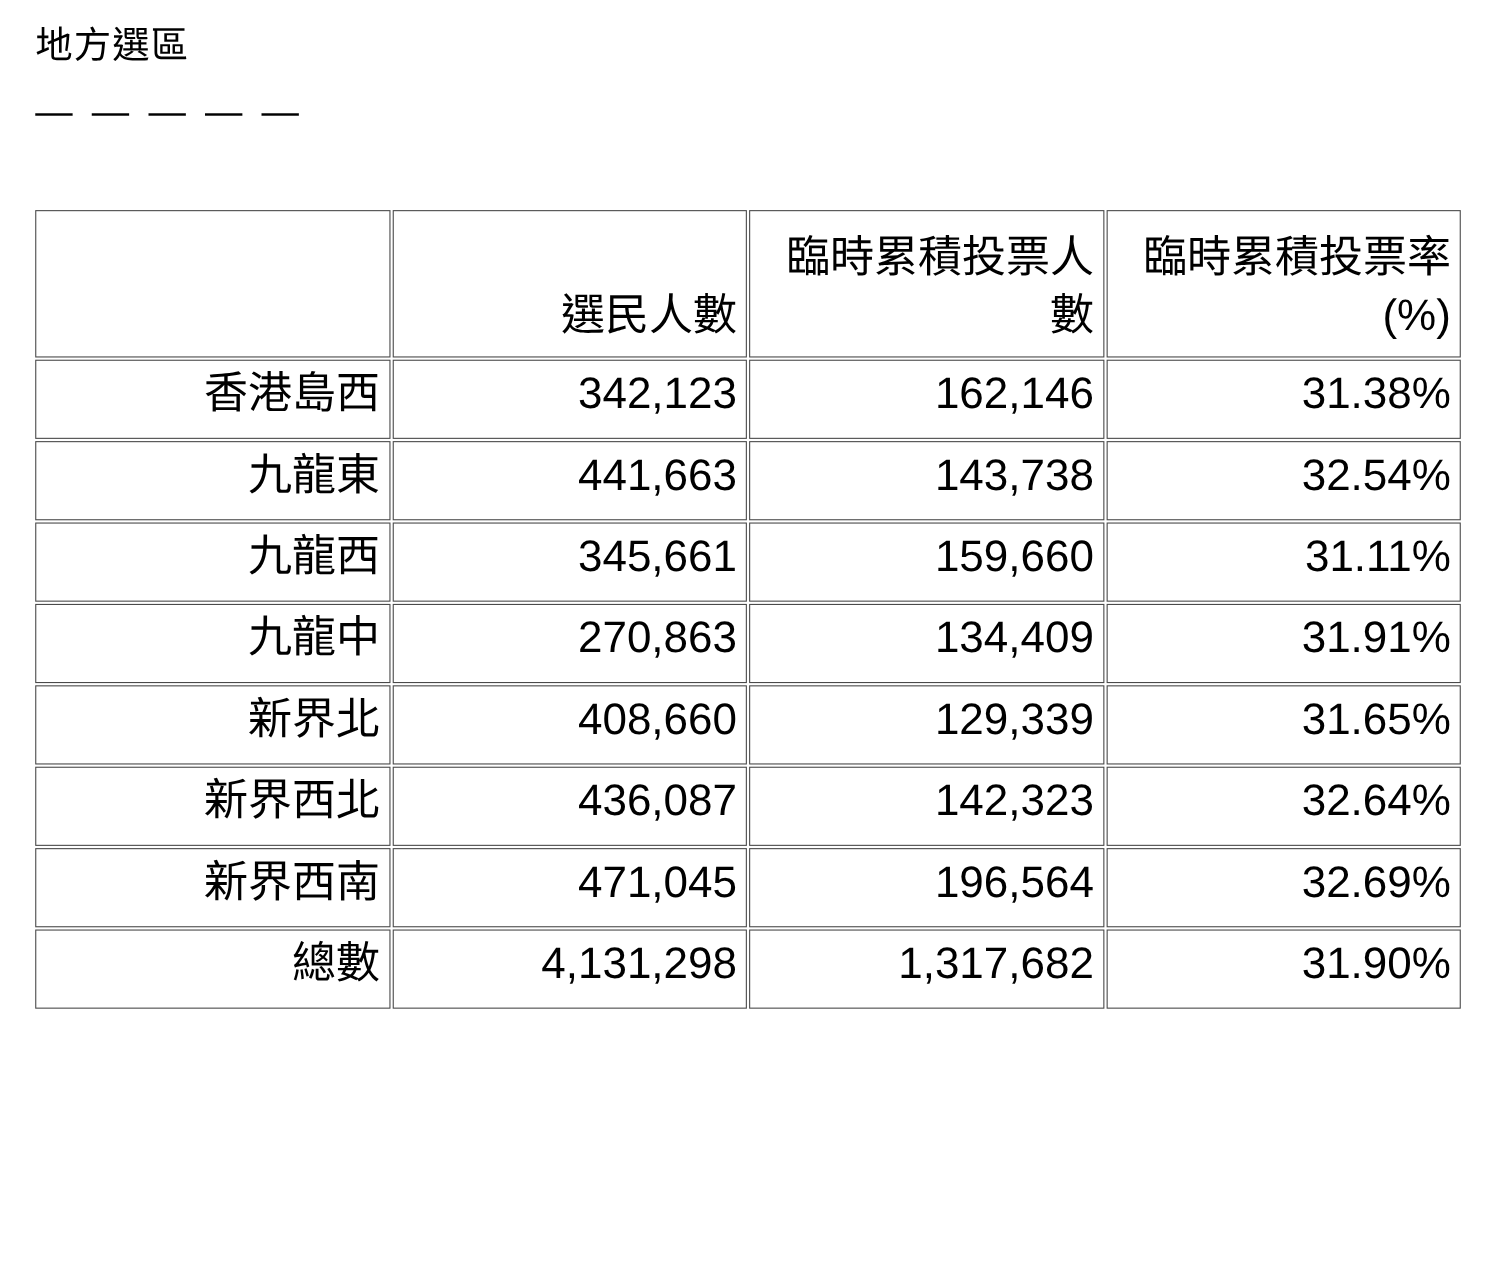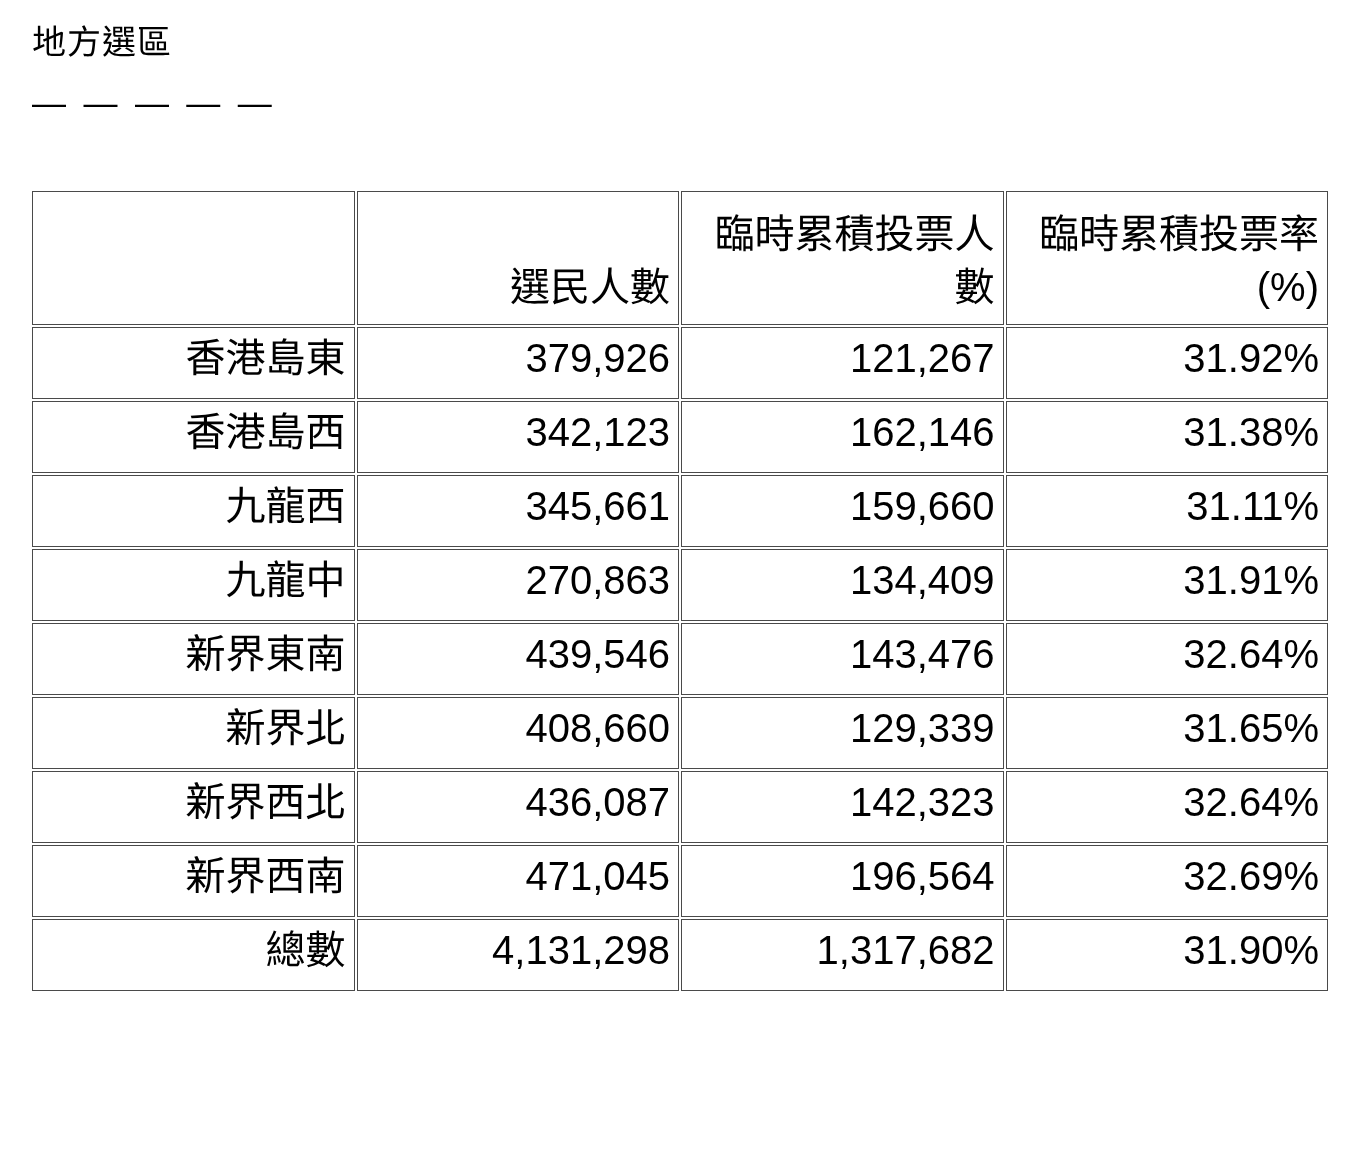--- a/index.html
+++ b/index.html
@@ -96,48 +96,42 @@
           <th>選民人數</th>
           <th>臨時累積投票人數</th>
           <th>
             <span>臨時累積投票率</span>
             <span class="pct-head-l2">(%)</span>
           </th>
         </tr>
       </thead>
       <tbody>
         <tr>
-          <td>香港島東</td>
-          <td>379,926</td>
-          <td>121,267</td>
-          <td>31.92%</td>
-        </tr>
-        <tr>
           <td>香港島西</td>
           <td>342,123</td>
           <td>162,146</td>
           <td>31.38%</td>
+        </tr>
+        <tr>
+          <td>九龍東</td>
+          <td>441,663</td>
+          <td>143,738</td>
+          <td>32.54%</td>
         </tr>
         <tr>
           <td>九龍西</td>
           <td>345,661</td>
           <td>159,660</td>
           <td>31.11%</td>
         </tr>
         <tr>
           <td>九龍中</td>
           <td>270,863</td>
           <td>134,409</td>
           <td>31.91%</td>
-        </tr>
-        <tr>
-          <td>新界東南</td>
-          <td>439,546</td>
-          <td>143,476</td>
-          <td>32.64%</td>
         </tr>
         <tr>
           <td>新界北</td>
           <td>408,660</td>
           <td>129,339</td>
           <td>31.65%</td>
         </tr>
         <tr>
           <td>新界西北</td>
           <td>436,087</td>

